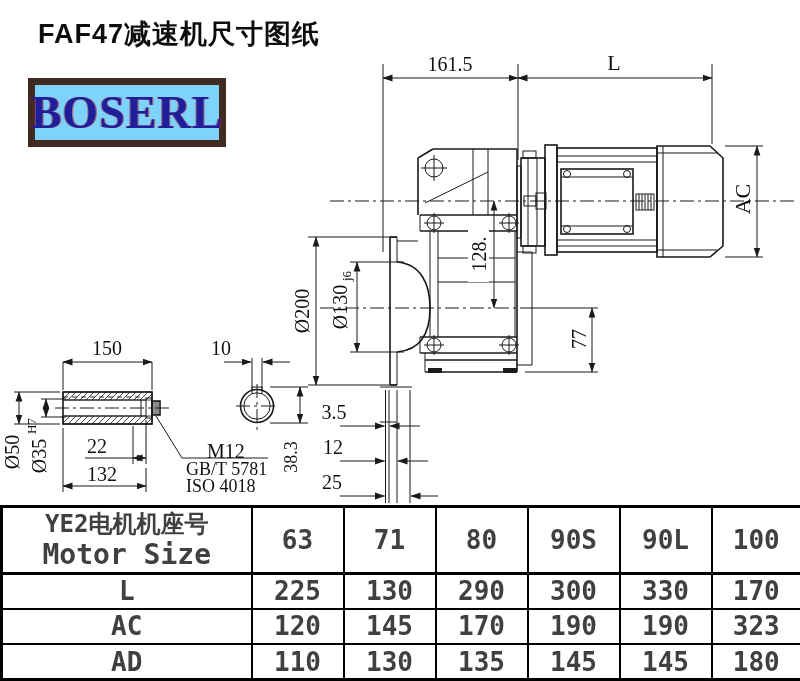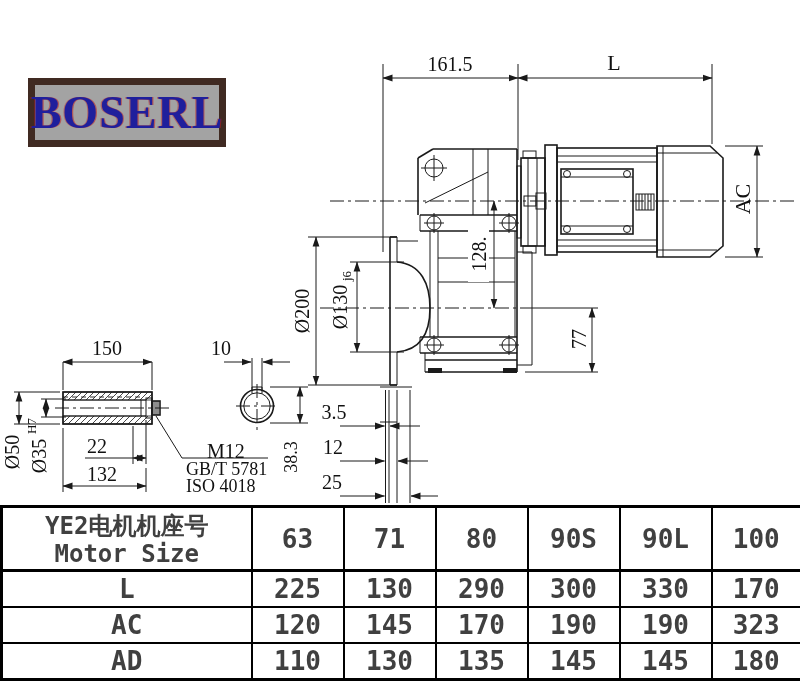--- a/index.html
+++ b/index.html
@@ -1,21 +1,21 @@
 <!DOCTYPE html>
 <html><head>
 <meta charset="utf-8">
 <style>
   html,body{margin:0;padding:0;background:#ffffff;}
   #stage{position:relative;width:800px;height:681px;background:#fff;overflow:hidden;
          font-family:"Liberation Sans",sans-serif;color:#111;}
   .title{position:absolute;left:38px;top:16px;font-size:27px;font-weight:700;
          letter-spacing:1px;color:#0d0d0d;white-space:nowrap;}
   .logo{position:absolute;left:28px;top:78px;width:198px;height:69px;box-sizing:border-box;
-        border:7px solid #402a22;background:#a3a3a3;display:flex;align-items:center;justify-content:center;}
+        border:7px solid #402a22;background:#7dd3fc;display:flex;align-items:center;justify-content:center;}
   .logo-inner{font-family:"Liberation Serif",serif;font-weight:700;font-size:46px;line-height:1;
         color:#1f1f9c;letter-spacing:1px;
         text-shadow:1.2px 0 0 rgba(190,30,30,.55), -1.2px 0 0 rgba(190,30,30,.45);}
   svg{position:absolute;left:0;top:0;}
   svg text{font-family:"Liberation Serif",serif;fill:#111;}
   .dimtxt{font-size:20px;}
   .dimtxt-sm{font-size:18px;}
   .dimtxt-lg{font-size:22px;}
   .fit{font-size:13px;}
   .outline{stroke:#1a1a1a;stroke-width:1.6;fill:none;}
@@ -23,28 +23,29 @@
   .dim{stroke:#1a1a1a;stroke-width:1;fill:none;}
   .cl{stroke:#1a1a1a;stroke-width:1;fill:none;stroke-dasharray:14 4 3 4;}
   .dash{stroke:#1a1a1a;stroke-width:.9;fill:none;stroke-dasharray:5 4;}
   
   .spec{position:absolute;left:0;top:505px;width:800px;height:176px;border-collapse:collapse;
         table-layout:fixed;font-family:"DejaVu Sans Mono",monospace;}
   .spec td{border:2px solid #000;text-align:center;vertical-align:middle;
         font-size:26px;font-weight:600;padding:0;color:#404040;}
   .spec tr.hdr td{border-bottom:3px solid #000;}
   .spec td.c0{font-size:24px;}
-  .spec .hdr2{display:block;font-size:24px;margin-top:-2px;}
+  .spec .hdr2{display:block;font-size:28px;margin-top:-2px;}
   .spec{border:3px solid #000;}
 </style>
 </head>
 <body>
 
 <div id="stage">
 
+  <div class="title">FAF47减速机尺寸图纸</div>
 
   <div class="logo">
     <span class="logo-inner">BOSERL</span>
   </div>
 
   <svg width="800" height="505" viewBox="0 0 800 505">
     <defs>
       <marker id="arr" viewBox="0 0 10 10" refX="9.5" refY="5" markerWidth="10" markerHeight="10" orient="auto-start-reverse">
           <path d="M0,1.6 L10,5 L0,8.4 z" fill="#1a1a1a"></path>
         </marker>

